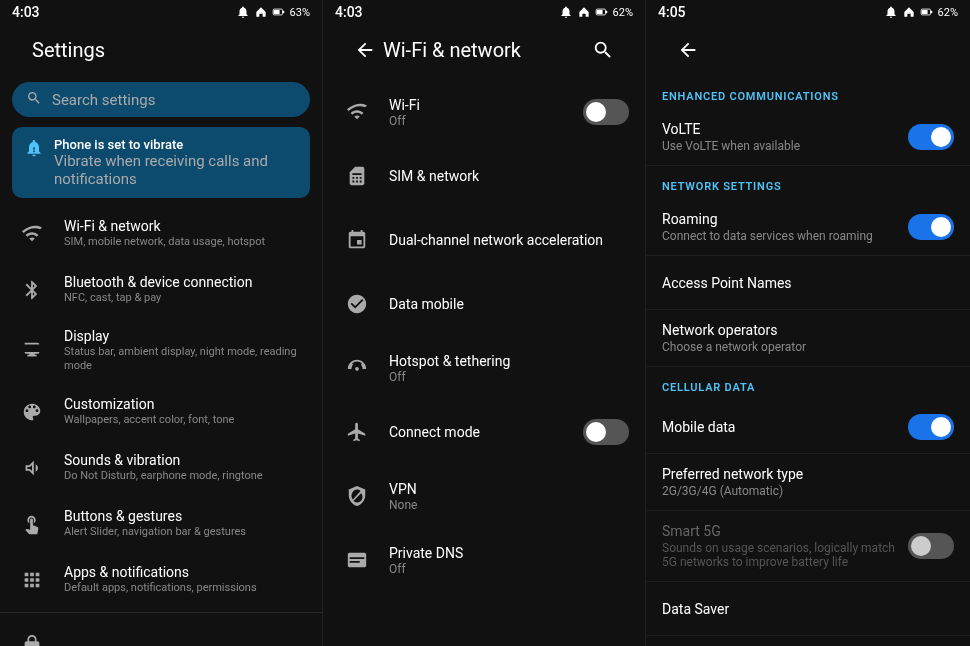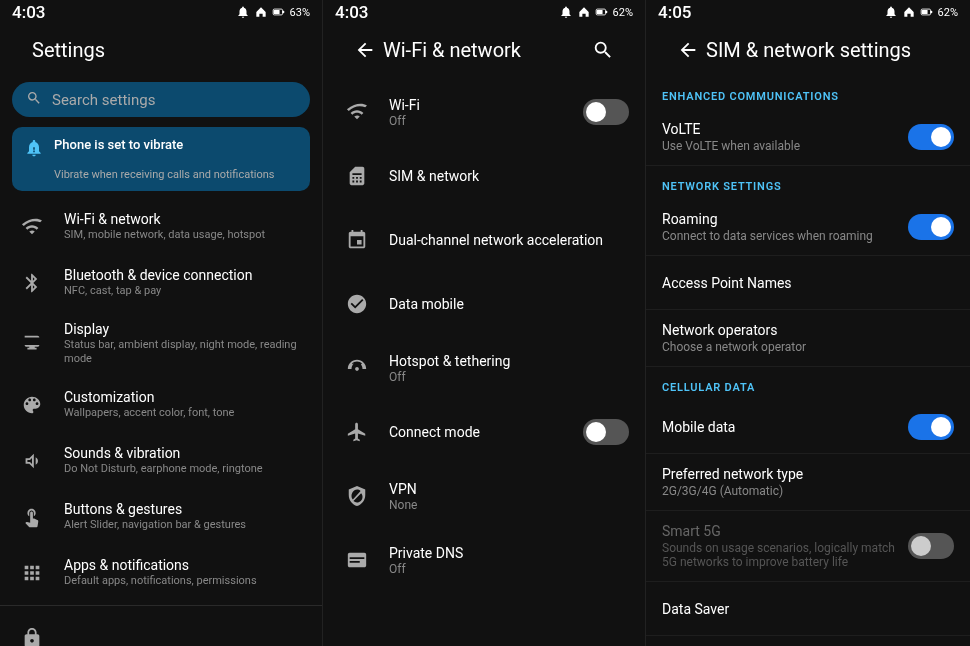--- a/index.html
+++ b/index.html
@@ -37,21 +37,21 @@
     
     .status-bar {
       display: flex;
       justify-content: space-between;
       align-items: center;
       padding: 4px 12px;
       height: 24px;
       font-size: 11px;
       color: #fff;
     }
-    .status-time { font-weight: 500; font-size: 17px; }
+    .status-time { font-weight: 500; font-size: 14px; }
     .status-icons { display: flex; align-items: center; gap: 4px; font-size: 10px; }
 
     
     .page-header {
       display: flex;
       align-items: center;
       padding: 10px 28px;
       height: 52px;
     }
     .page-header-title {
@@ -105,23 +105,23 @@
       border-radius: 10px;
       padding: 10px 12px;
       cursor: pointer;
     }
     .notification-banner-title {
       font-size: 13px;
       font-weight: 500;
       color: #fff;
     }
     .notification-banner-sub {
-      font-size: 11px;
+      font-size: 15px;
       color: #aaa;
-      margin-top: 16px;
+      margin-top: 0;
     }
 
     
     .settings-list { padding: 0 0; }
     .settings-item {
       display: flex;
       align-items: center;
       padding: 10px 14px;
       cursor: pointer;
       min-height: 54px;
@@ -544,21 +544,20 @@
       <span style="font-size:11px;">62%</span>
     </div>
   </div>
 
   <div class="page-header">
     <div class="back-btn">
       <svg width="22" height="22" viewBox="0 0 24 24" fill="#fff">
           <path d="M20 11H7.83l5.59-5.59L12 4l-8 8 8 8 1.41-1.41L7.83 13H20v-2z"></path>
         </svg>
     </div>
-    <span class="page-header-title">SIM &amp; network settings</span>
   </div>
 
   <div class="section-header">ENHANCED COMMUNICATIONS</div>
 
   <div class="right-item">
     <div class="right-item-content">
       <div class="right-item-title">VoLTE</div>
       <div class="right-item-subtitle">Use VoLTE when available</div>
     </div>
     <div class="right-item-toggle">

